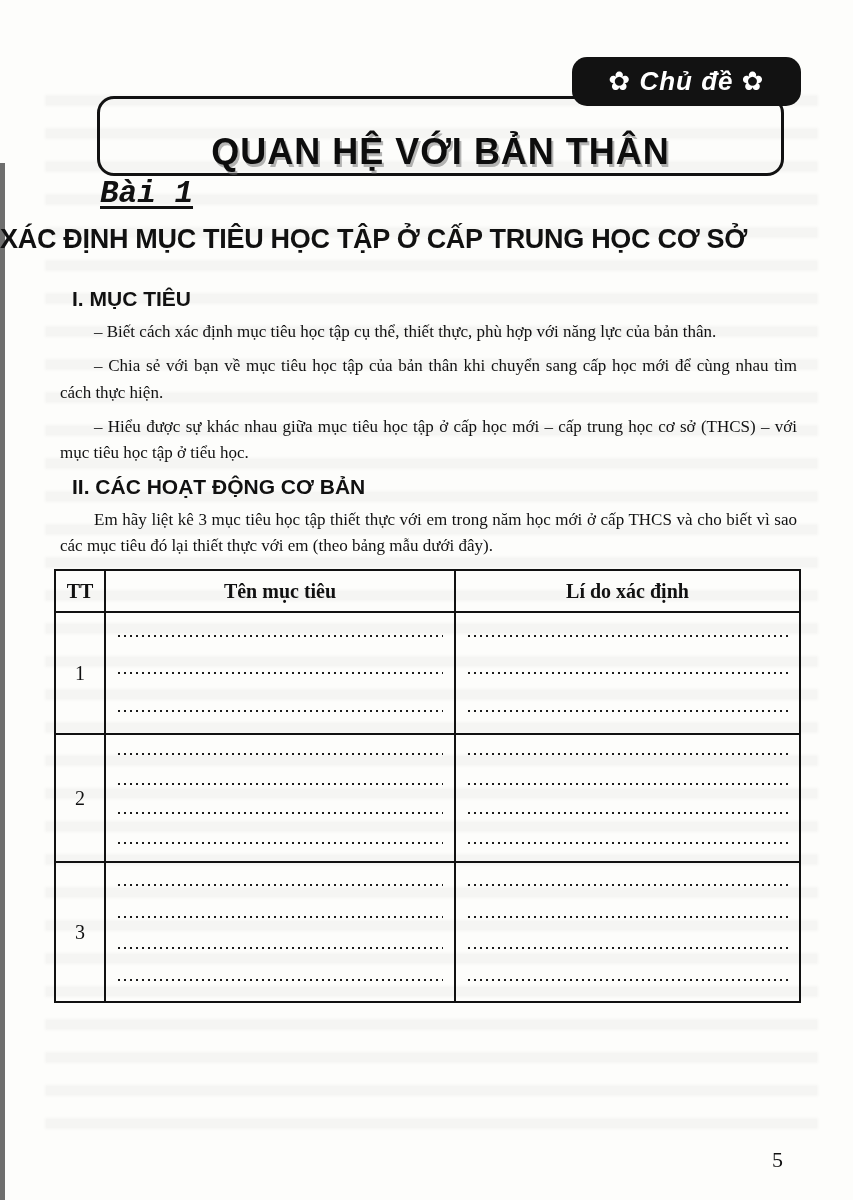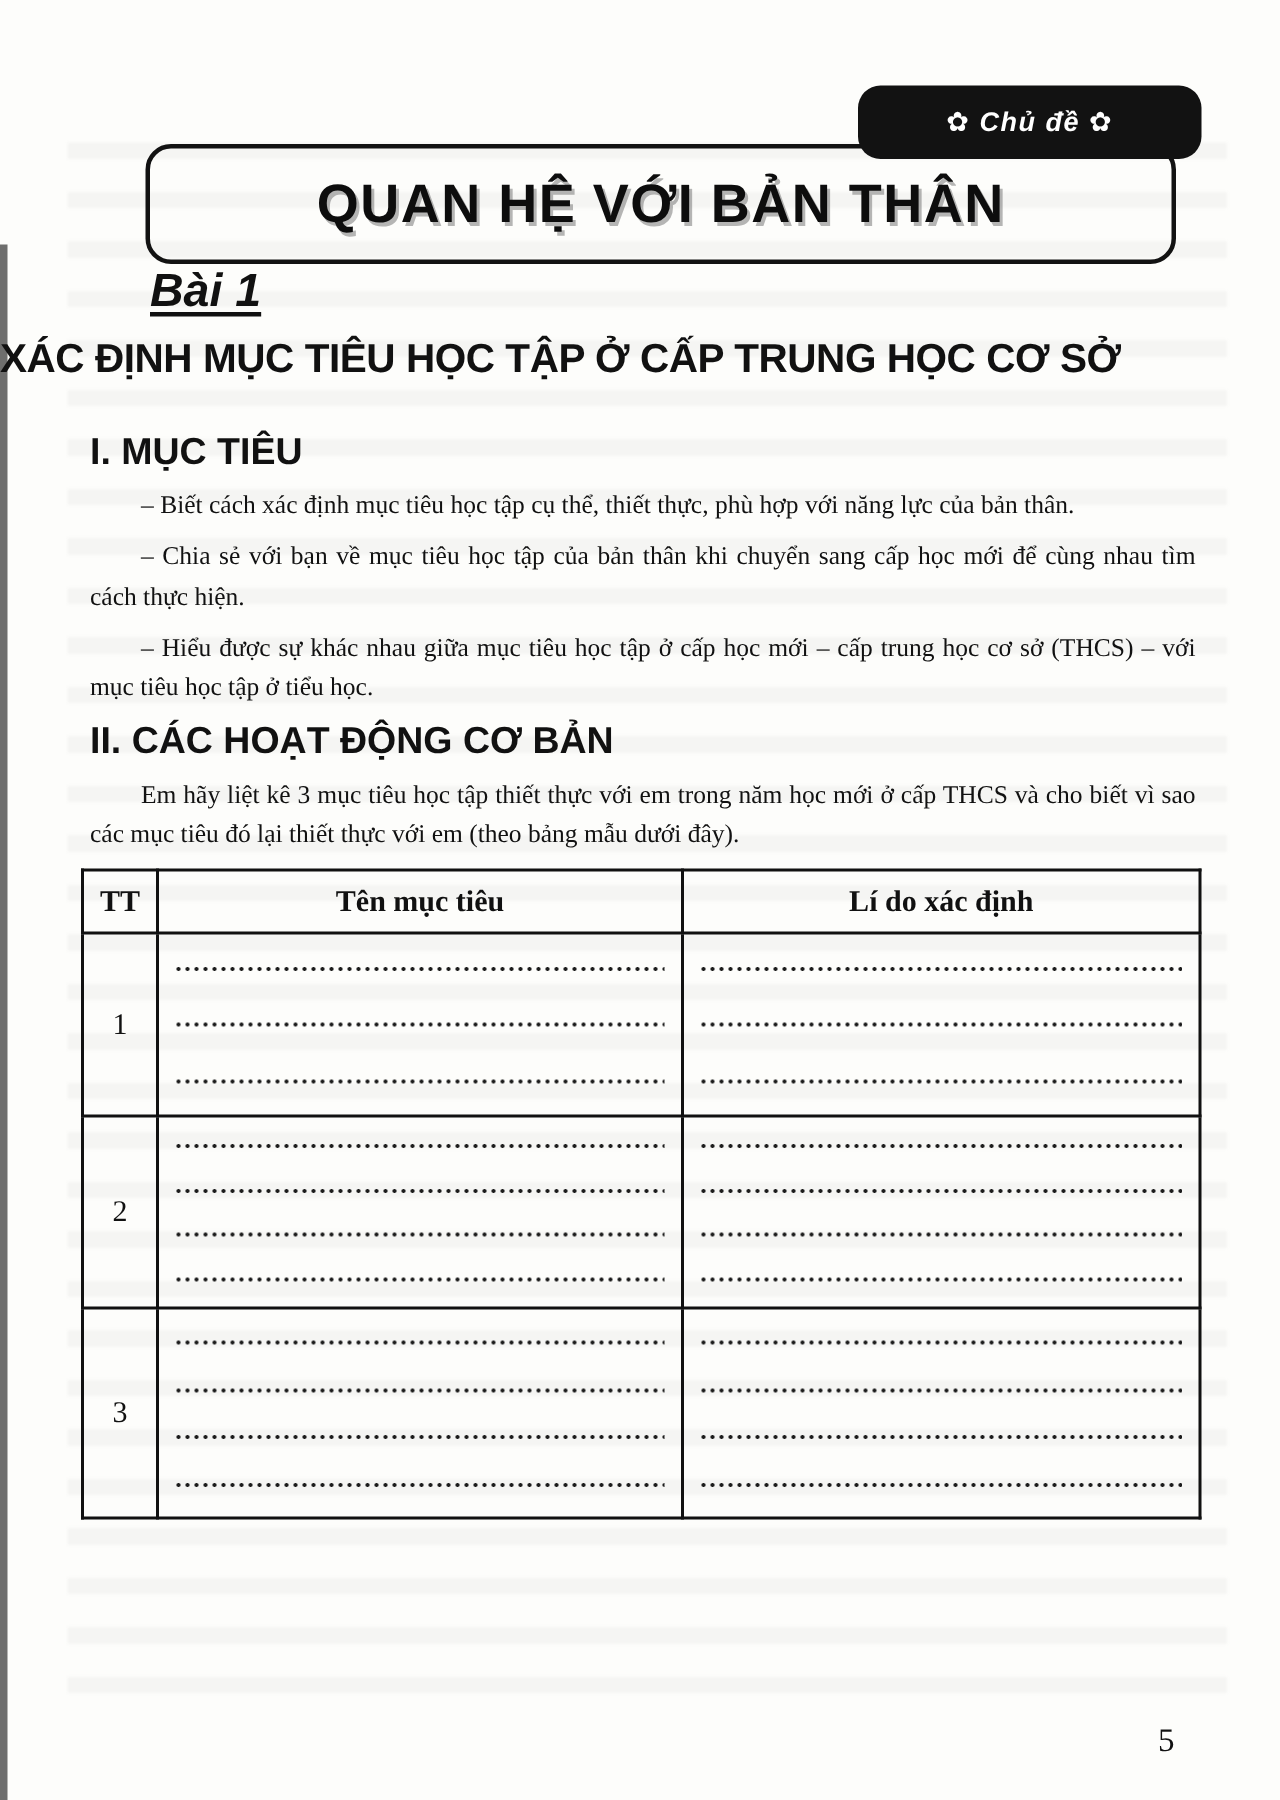--- a/index.html
+++ b/index.html
@@ -14,48 +14,48 @@
     background:repeating-linear-gradient(to bottom, rgba(110,110,110,0.055) 0 11px, transparent 11px 33px);
     filter:blur(1.2px); pointer-events:none;
   }
   .scan-edge { position:absolute; left:0; top:163px; width:5px; height:1037px; background:#4a4a4a; opacity:.8; }
 
   .badge {
     position:absolute; top:57px; left:572px; width:229px; height:49px;
     background:#121212; border-radius:15px; z-index:3;
     display:flex; align-items:center; justify-content:center;
     color:#fff; font-family:"Liberation Sans","DejaVu Sans",sans-serif;
-    font-style:italic; font-weight:bold; font-size:18px; letter-spacing:1px;
+    font-style:italic; font-weight:bold; font-size:26px; letter-spacing:1px;
   }
   .title-box {
     position:absolute; top:96px; left:97px; width:687px; height:80px;
     border:3px solid #121212; border-radius:17px; z-index:2;
-    display:flex; align-items:center; justify-content:center; background:transparent;
+    display:flex; align-items:flex-end; justify-content:center; background:transparent;
   }
   .chapter-title {
     font-family:"Liberation Sans","DejaVu Sans",sans-serif;
     font-weight:bold; font-size:36px; letter-spacing:1px; color:#0d0d0d;
     text-shadow:2px 2.5px 0 rgba(110,110,110,0.5);
     white-space:nowrap;
   }
   .lesson-label {
     position:absolute; top:176px; left:100px;
-    font-family:Liberation Sans, sans-serif;
+    font-family:Liberation Mono, monospace;
     font-style:italic; font-weight:bold; font-size:31px;
     text-decoration:underline; text-underline-offset:4px;
   }
   .lesson-title {
     position:absolute; top:224px; left:0; width:853px; text-align:left;
     font-family:"Liberation Sans","DejaVu Sans",sans-serif;
     font-weight:bold; font-size:27px; letter-spacing:-0.3px; white-space:nowrap;
   }
   .content { position:absolute; top:281px; left:60px; width:737px; }
   h2.sec {
     font-family:"Liberation Sans","DejaVu Sans",sans-serif;
-    font-weight:bold; font-size:25px; margin:6px 0 8px;
+    font-weight:bold; font-size:21px; margin:6px 12px 8px;
   }
   h3.sub {
     font-family:"Liberation Sans","DejaVu Sans",sans-serif;
     font-weight:bold; font-size:20px; margin:10px 0 8px 30px;
   }
   p.body {
     font-size:17px; line-height:1.55; text-align:justify;
     text-indent:34px; margin:0 0 8px 0;
   }
   table.goals {

